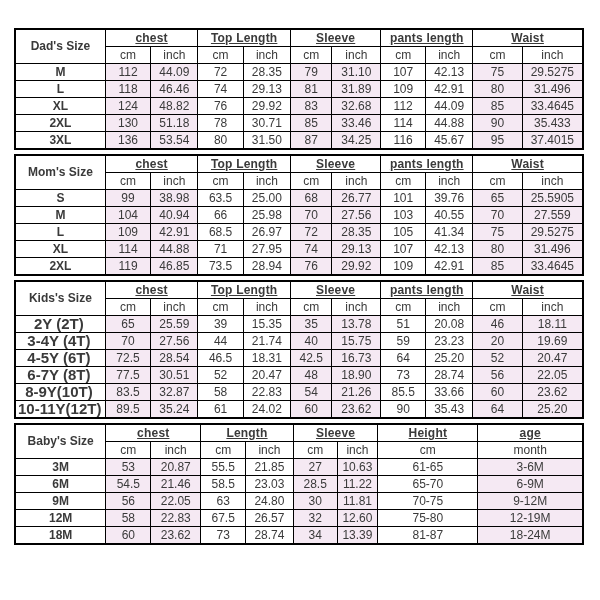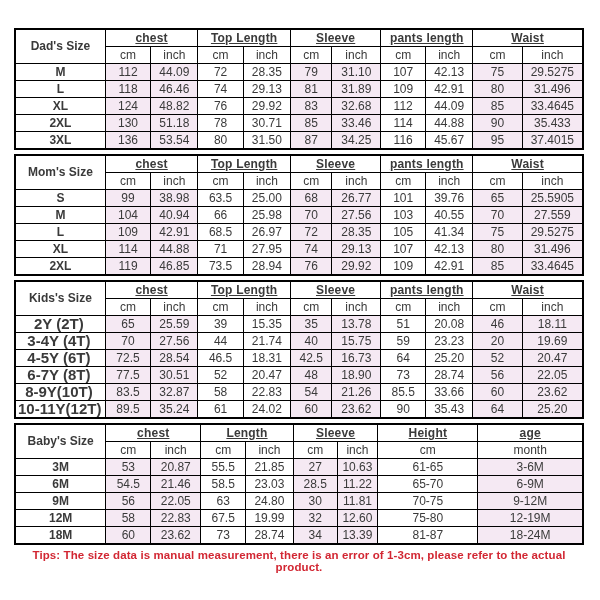--- a/index.html
+++ b/index.html
@@ -452,34 +452,33 @@
             <td class="val hl">30</td>
             <td class="val hl">11.81</td>
             <td class="val">70-75</td>
             <td class="val hl">9-12M</td>
           </tr>
           <tr>
             <td class="size">12M</td>
             <td class="val hl">58</td>
             <td class="val hl">22.83</td>
             <td class="val">67.5</td>
-            <td class="val">19.99</td>
+            <td class="val">26.57</td>
             <td class="val hl">32</td>
             <td class="val hl">12.60</td>
             <td class="val">75-80</td>
             <td class="val hl">12-19M</td>
           </tr>
           <tr>
             <td class="size">18M</td>
             <td class="val hl">60</td>
             <td class="val hl">23.62</td>
             <td class="val">73</td>
             <td class="val">28.74</td>
             <td class="val hl">34</td>
             <td class="val hl">13.39</td>
             <td class="val">81-87</td>
             <td class="val hl">18-24M</td>
           </tr>
         </tbody>
       </table>
     </div>
-  <div id="tips">Tips: The size data is manual measurement, there is an error of 1-3cm, please refer to the actual product.</div>
 </div>
 
 </body></html>

